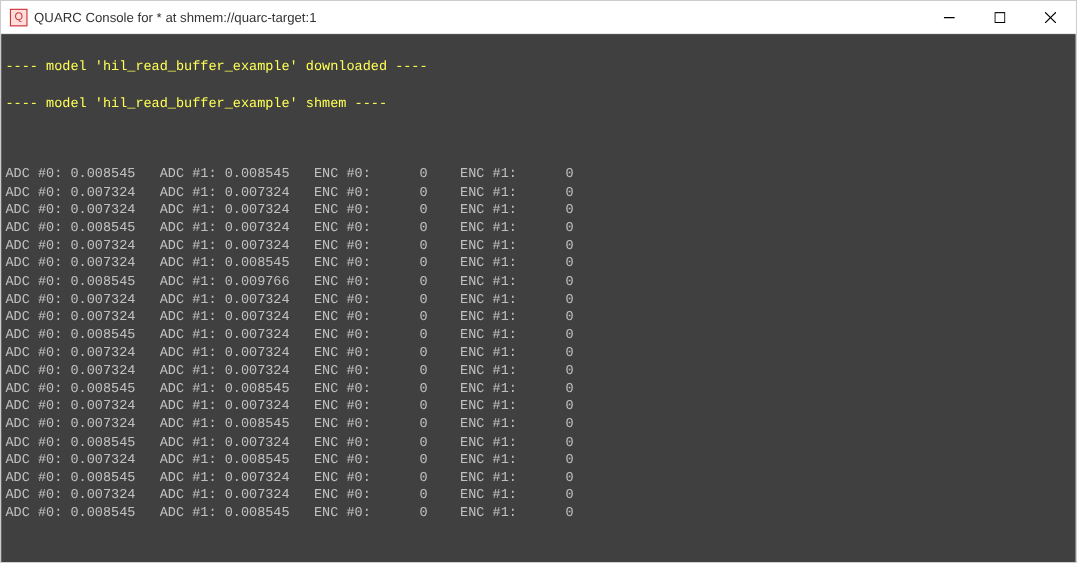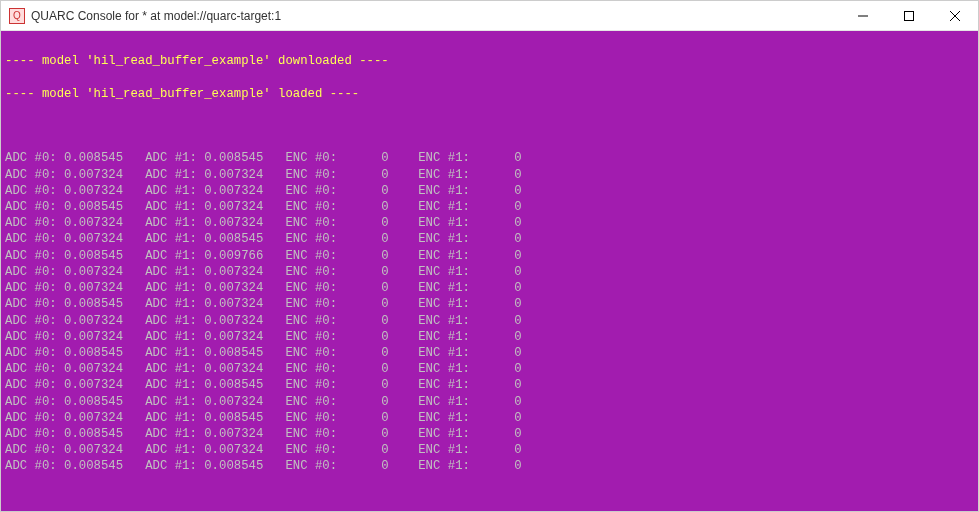--- a/index.html
+++ b/index.html
@@ -44,38 +44,38 @@
     display: flex;
     align-items: center;
     justify-content: center;
     font-size: 11px;
     color: #000;
     cursor: pointer;
   }
 
   .console {
     flex: 1;
-    background: #a21caf;
+    background: #404040;
     color: #c0c0c0;
     padding: 6px 8px 8px 4px;
     font-size: 12.3px;
     line-height: 1.32;
     white-space: pre;
     overflow: hidden;
   }
   .yellow { color: #ffff55; }
   .row { display: block; }
   .bl { height: 16px; }
 </style>
 </head>
 <body>
 
 <div class="titlebar">
   <div class="icon">Q</div>
-  <div class="title">QUARC Console for * at model://quarc-target:1</div>
+  <div class="title">QUARC Console for * at shmem://quarc-target:1</div>
   <div class="win-controls">
     <div class="win-btn">
       <svg width="10" height="10">
           <line x1="0" y1="5" x2="10" y2="5" stroke="#000" stroke-width="1"></line>
         </svg>
     </div>
     <div class="win-btn">
       <svg width="10" height="10">
           <rect x="0.5" y="0.5" width="9" height="9" fill="none" stroke="#000" stroke-width="1"></rect>
         </svg>
@@ -84,19 +84,19 @@
       <svg width="10" height="10">
           <line x1="0" y1="0" x2="10" y2="10" stroke="#000" stroke-width="1"></line>
           <line x1="10" y1="0" x2="0" y2="10" stroke="#000" stroke-width="1"></line>
         </svg>
     </div>
   </div>
 </div>
 
 <div class="console">
 <span class="yellow row">---- model 'hil_read_buffer_example' downloaded ----</span>
-<span class="yellow row">---- model 'hil_read_buffer_example' loaded ----</span>
+<span class="yellow row">---- model 'hil_read_buffer_example' shmem ----</span>
 <div class="bl"></div>
 <div id="reading-rows"><span class="row">ADC #0: 0.008545   ADC #1: 0.008545   ENC #0:      0    ENC #1:      0</span><span class="row">ADC #0: 0.007324   ADC #1: 0.007324   ENC #0:      0    ENC #1:      0</span><span class="row">ADC #0: 0.007324   ADC #1: 0.007324   ENC #0:      0    ENC #1:      0</span><span class="row">ADC #0: 0.008545   ADC #1: 0.007324   ENC #0:      0    ENC #1:      0</span><span class="row">ADC #0: 0.007324   ADC #1: 0.007324   ENC #0:      0    ENC #1:      0</span><span class="row">ADC #0: 0.007324   ADC #1: 0.008545   ENC #0:      0    ENC #1:      0</span><span class="row">ADC #0: 0.008545   ADC #1: 0.009766   ENC #0:      0    ENC #1:      0</span><span class="row">ADC #0: 0.007324   ADC #1: 0.007324   ENC #0:      0    ENC #1:      0</span><span class="row">ADC #0: 0.007324   ADC #1: 0.007324   ENC #0:      0    ENC #1:      0</span><span class="row">ADC #0: 0.008545   ADC #1: 0.007324   ENC #0:      0    ENC #1:      0</span><span class="row">ADC #0: 0.007324   ADC #1: 0.007324   ENC #0:      0    ENC #1:      0</span><span class="row">ADC #0: 0.007324   ADC #1: 0.007324   ENC #0:      0    ENC #1:      0</span><span class="row">ADC #0: 0.008545   ADC #1: 0.008545   ENC #0:      0    ENC #1:      0</span><span class="row">ADC #0: 0.007324   ADC #1: 0.007324   ENC #0:      0    ENC #1:      0</span><span class="row">ADC #0: 0.007324   ADC #1: 0.008545   ENC #0:      0    ENC #1:      0</span><span class="row">ADC #0: 0.008545   ADC #1: 0.007324   ENC #0:      0    ENC #1:      0</span><span class="row">ADC #0: 0.007324   ADC #1: 0.008545   ENC #0:      0    ENC #1:      0</span><span class="row">ADC #0: 0.008545   ADC #1: 0.007324   ENC #0:      0    ENC #1:      0</span><span class="row">ADC #0: 0.007324   ADC #1: 0.007324   ENC #0:      0    ENC #1:      0</span><span class="row">ADC #0: 0.008545   ADC #1: 0.008545   ENC #0:      0    ENC #1:      0</span></div>
 
 
 
 </div>
 
 </body></html>

